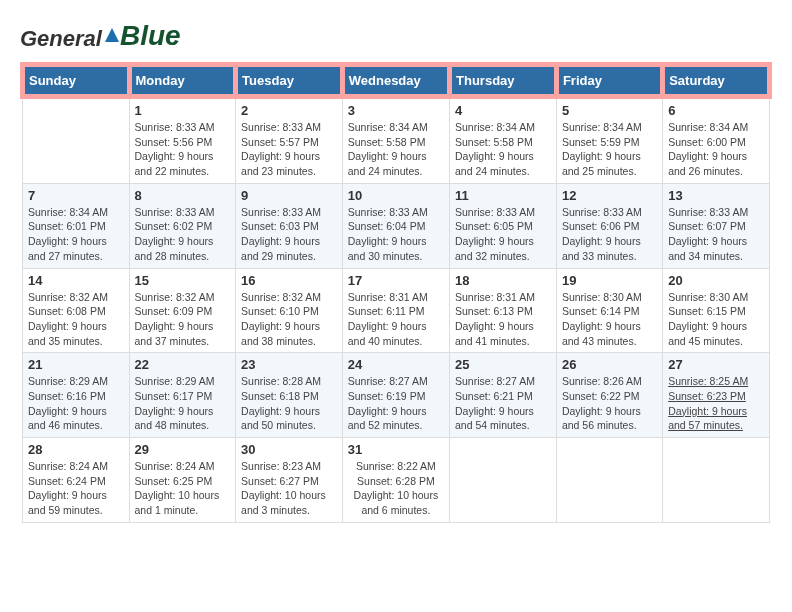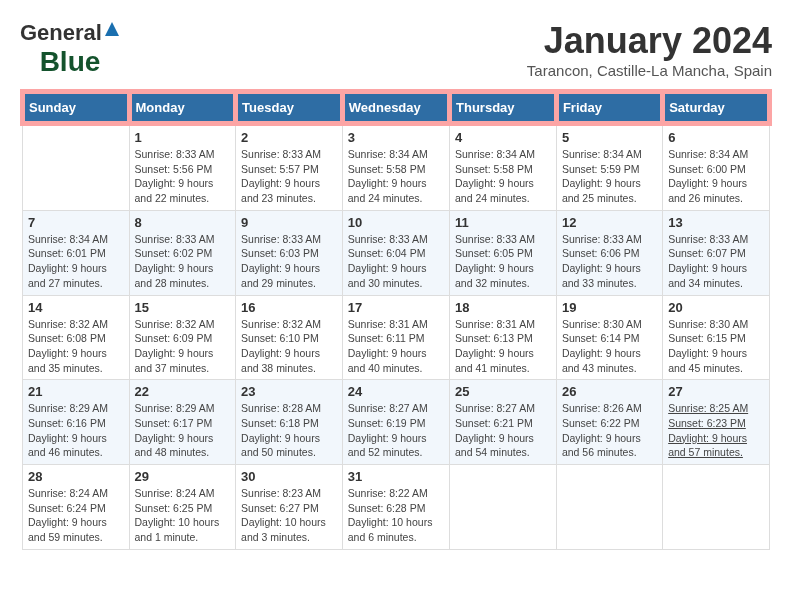--- a/index.html
+++ b/index.html
@@ -11,22 +11,23 @@
       padding: 20px;
     }
     .header-section {
       display: flex;
       justify-content: space-between;
       align-items: flex-start;
       margin-bottom: 10px;
     }
     .logo {
       display: flex;
-      flex-direction: column;
-      align-items: center;
+      flex-direction: row;
+      align-items: flex-end;
+      font-style: italic;
     }
     .logo-row {
       display: flex;
       align-items: center;
     }
     .title-section {
       text-align: right;
     }
     .calendar-title {
       font-size: 36px;
@@ -87,24 +88,20 @@
       <span style="display:inline-block;margin-left:2px;margin-top:-4px;">
         <svg width="16" height="16" viewBox="0 0 16 16">
           <polygon points="8,1 15,15 1,15" fill="#1a6faf"></polygon>
         </svg>
       </span>
     </div>
     <div>
       <span style="font-size:28px;font-weight:bold;color:#14532d;">Blue</span>
     </div>
   </div>
-  <div class="title-section">
-    <div class="calendar-title">January 2024</div>
-    <div class="calendar-subtitle">Tarancon, Castille-La Mancha, Spain</div>
-  </div>
 </div>
 
 <table class="calendar-table">
   <thead>
     <tr class="header-row">
     <th>Sunday</th>
         <th>Monday</th>
         <th>Tuesday</th>
         <th>Wednesday</th>
         <th>Thursday</th>
@@ -328,21 +325,21 @@
         </td>
         <td>
           <span class="day-number">30</span>
           <div class="day-info" style="white-space: pre-line;">Sunrise: 8:23 AM
 Sunset: 6:27 PM
 Daylight: 10 hours
 and 3 minutes.</div>
         </td>
         <td>
           <span class="day-number">31</span>
-          <div class="day-info" style="white-space: pre-line;">Sunrise: 8:22 AM
+          <div class="day-info" style="white-space: pre-line; text-align: center;">Sunrise: 8:22 AM
 Sunset: 6:28 PM
 Daylight: 10 hours
 and 6 minutes.</div>
         </td>
         <td class="empty-cell"></td>
         <td class="empty-cell"></td>
         <td class="empty-cell"></td>
       </tr>
     </tbody>
 </table>

